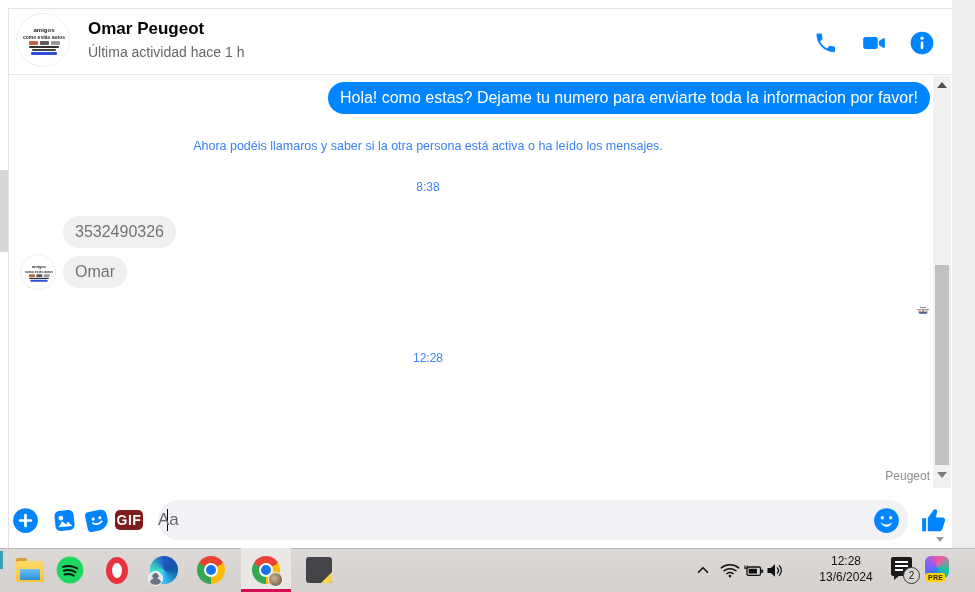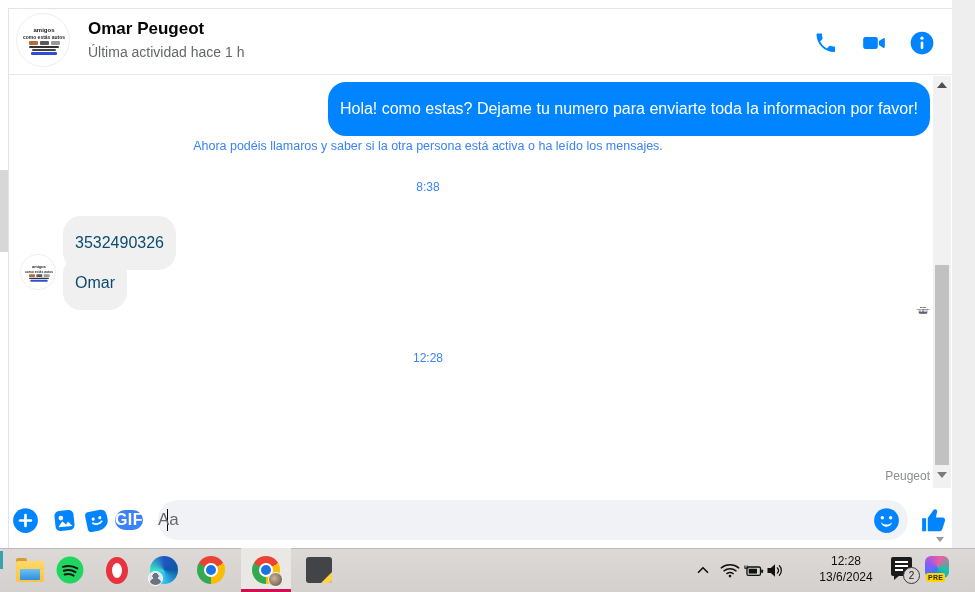--- a/index.html
+++ b/index.html
@@ -40,37 +40,37 @@
   
   .chat-scrollbar { position:absolute; left:933px; top:76px; width:18px; height:412px; background:#f1f1f1; }
   .chat-scroll-thumb { position:absolute; left:935px; top:265px; width:14px; height:200px; background:#c1c1c1; }
   .tri-up { width:0; height:0; border-left:5px solid transparent; border-right:5px solid transparent; border-bottom:6px solid #505050; position:absolute; }
   .tri-down { width:0; height:0; border-left:5px solid transparent; border-right:5px solid transparent; border-top:6px solid #7a7a7a; position:absolute; }
   .scroll-up { left:937px; top:82px; }
   .scroll-down { left:937px; top:472px; }
   .page-down { left:936px; top:537px; border-left-width:4px; border-right-width:4px; border-top-width:5px; border-top-color:#9a9a9a; }
 
   
-  .bubble { position:absolute; font-size:16px; line-height:22px; padding:16px 12px; border-radius:18px; }
+  .bubble { position:absolute; font-size:16px; line-height:22px; padding:5px 12px; border-radius:18px; }
   .bubble-out { background:#0084ff; color:#fff; }
-  .bubble-in { background:#f0f0f0; color:#0c4a6e; }
+  .bubble-in { background:#f0f0f0; color:#737373; }
   .msg-out-1 { top:82px; right:45px; white-space:nowrap; }
   .msg-in-1 { top:216px; left:63px; }
   .msg-in-2 { top:256px; left:63px; }
   .msg-out-2 { top:385px; right:44px; width:650px; font-size:15.5px; }
   .meta { position:absolute; left:10px; width:836px; text-align:center; color:#3b82f6; }
   .msg-system { top:139px; font-size:12.5px; }
   .msg-ts1 { top:180px; font-size:12px; }
   .msg-ts2 { top:351px; font-size:12px; }
   .msg-sent { position:absolute; top:469px; right:45px; font-size:12px; color:#8a8d91; }
 
   
   .composer-btn { position:absolute; width:28px; height:28px; top:506px; display:flex; align-items:center; justify-content:center; cursor:pointer; }
   .c-plus { left:11px; } .c-photo { left:50px; } .c-sticker { left:83px; } .c-gif { left:115px; }
-  .gif-badge { width:28px; height:20px; background:#3b82f6; border-radius:10px; color:#fff; font-size:16px; font-weight:bold; display:flex; align-items:center; justify-content:center; letter-spacing:0.5px; }
+  .gif-badge { width:28px; height:20px; background:#7f1d1d; border-radius:5px; color:#fff; font-size:14px; font-weight:bold; display:flex; align-items:center; justify-content:center; letter-spacing:0.5px; }
   .input-pill { position:absolute; left:158px; top:500px; width:750px; height:40px; background:#f0f2f5; border-radius:20px; }
   .input-cursor { position:absolute; left:167px; top:509px; width:1px; height:22px; background:#050505; }
   .msg-input { position:absolute; left:158px; top:501px; width:690px; height:38px; background:transparent; border:none; outline:none; font-size:17px; font-family:inherit; color:#050505; }
   .msg-input::placeholder { color:#65676b; opacity:1; }
   .c-emoji { left:872px; top:506px; }
   .c-like { position:absolute; left:917px; top:503px; width:34px; height:34px; display:flex; align-items:center; justify-content:center; cursor:pointer; }
 
   
   .taskbar { position:absolute; left:0; top:548px; width:975px; height:44px; background:linear-gradient(#dcd9d6,#d3d0cd); border-top:1px solid #bdbab7; }
   .tb-sliver { position:absolute; left:0; top:551px; width:3px; height:18px; background:#3aa0b5; }

